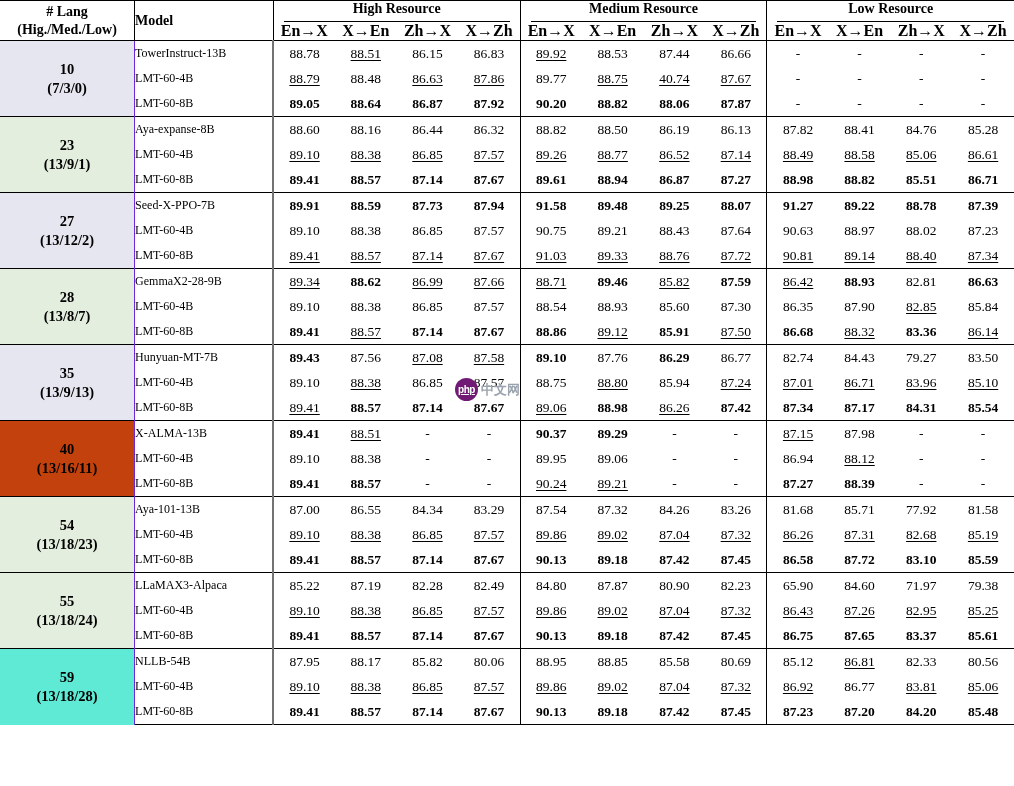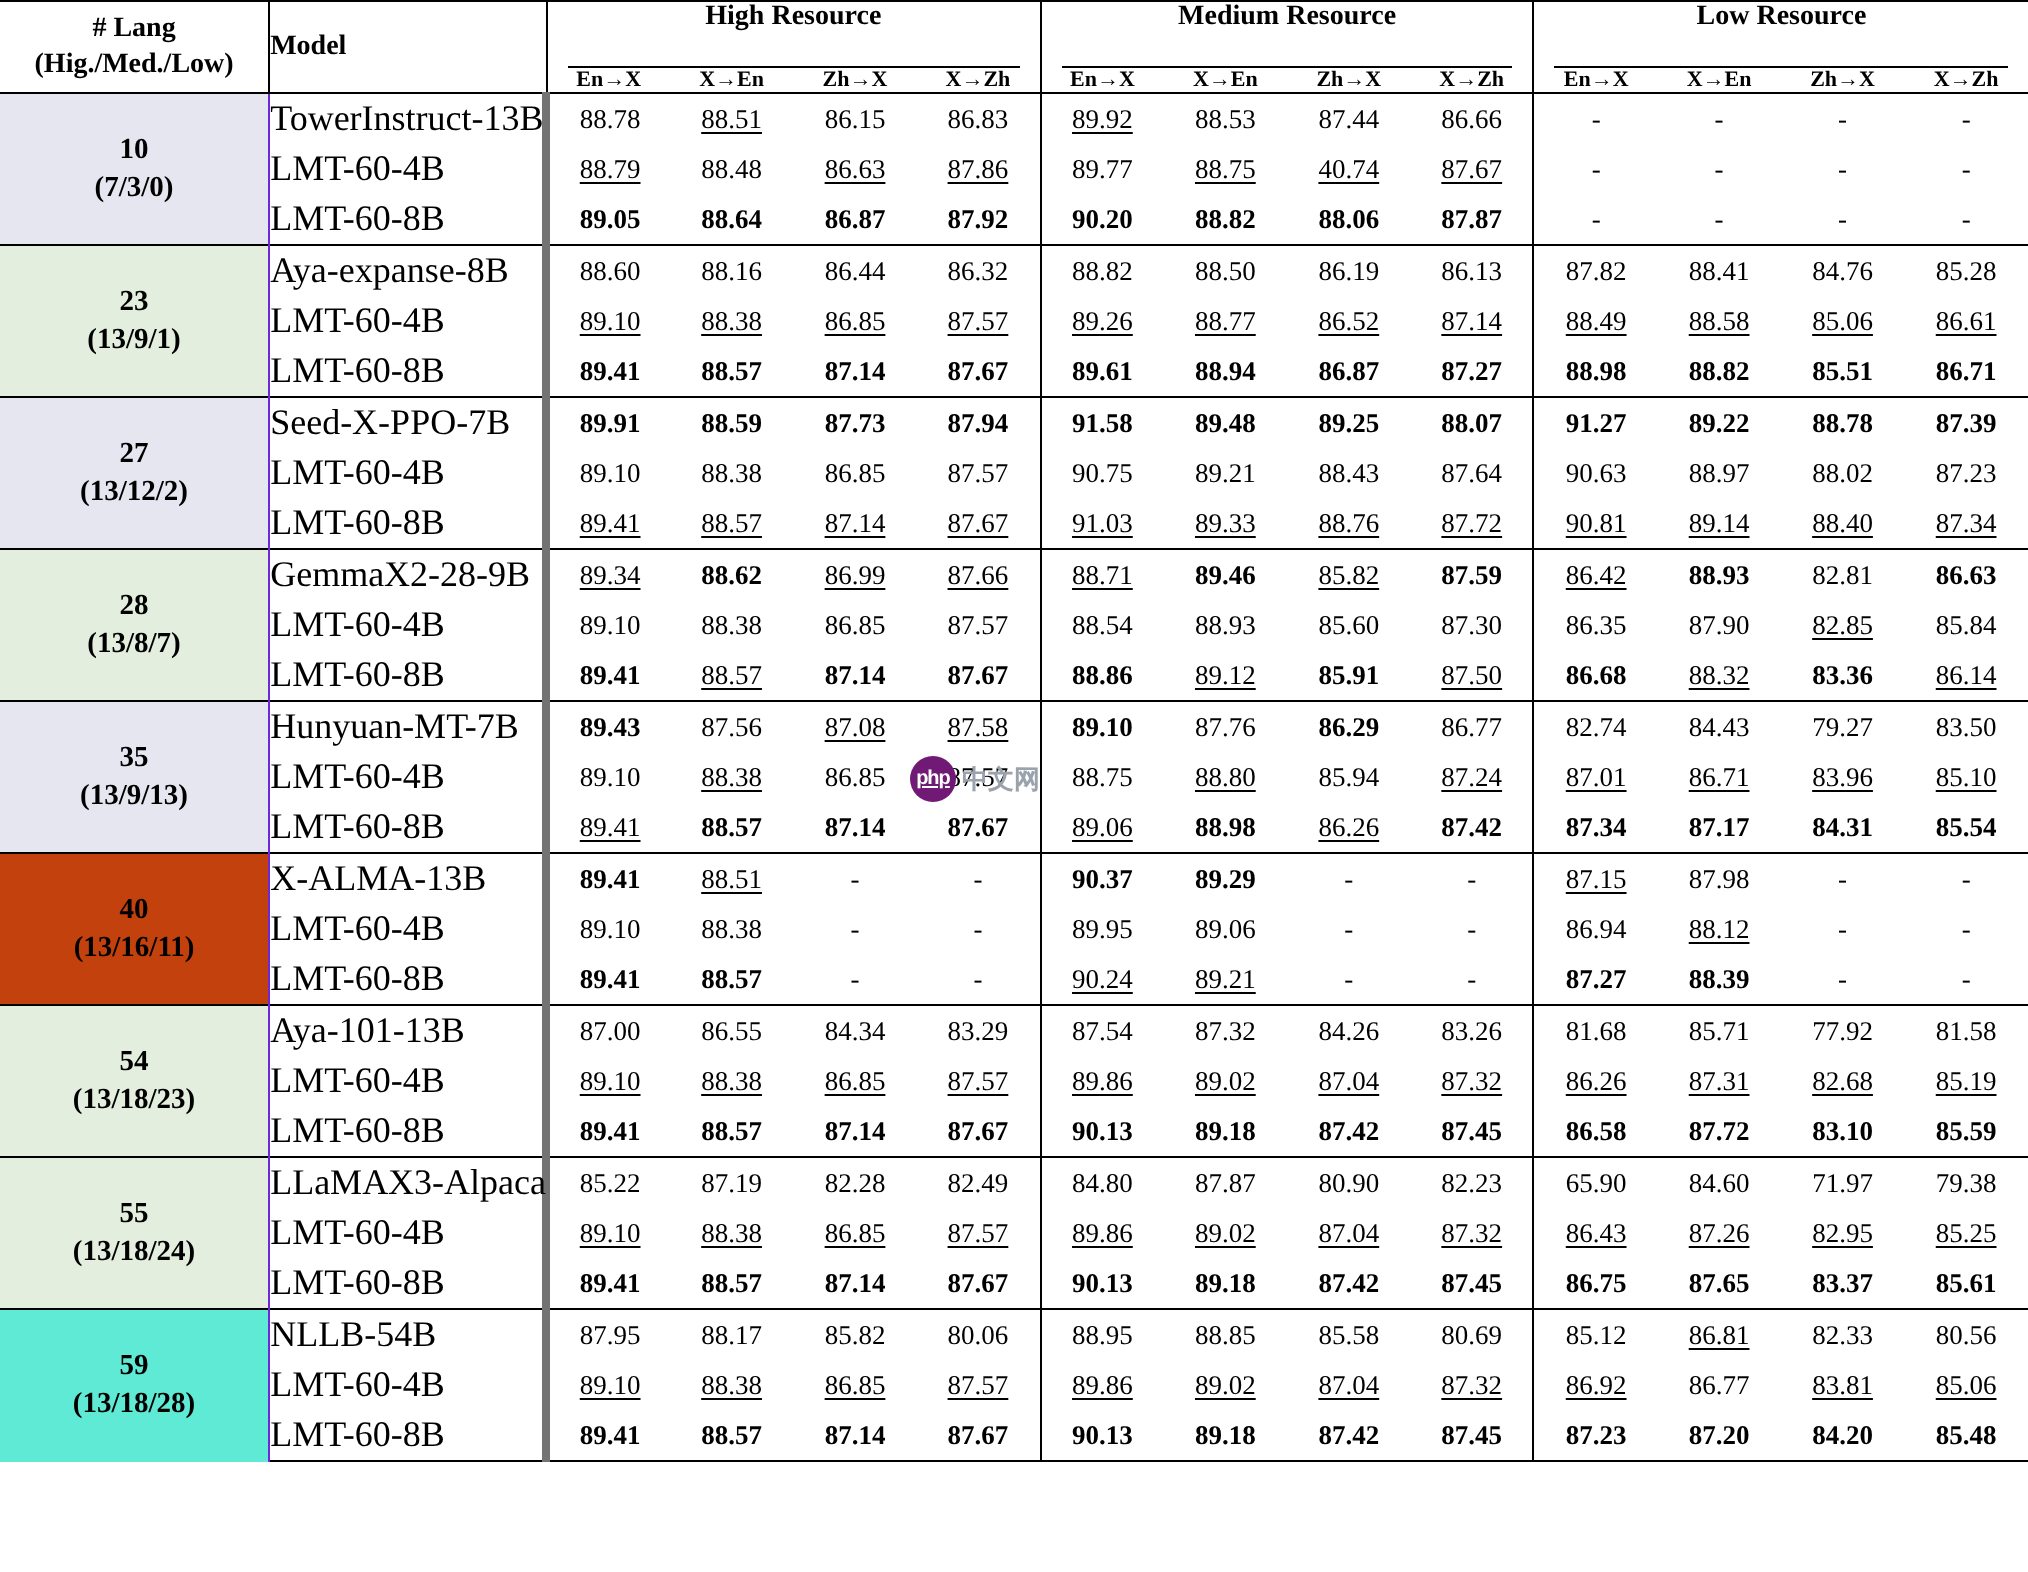--- a/index.html
+++ b/index.html
@@ -55,48 +55,48 @@
   .grp-head {
     text-align: center;
     font-weight: bold;
     font-size: 14px;
     padding: 5px 0 3px 0;
     border-top: 1.6px solid #000;
   }
   .grp-head .gline {
     display: block;
     border-bottom: 1px solid #000;
-    padding-bottom: 16px;
+    padding-bottom: 4px;
     margin: 0 10px;
   }
   .grp-sep {
     border-right: 1px solid #000;
   }
   .sub-head {
     text-align: center;
     font-weight: bold;
-    font-size: 11px;
+    font-size: 16px;
     padding: 3px 0 4px 0;
     border-bottom: 1.6px solid #000;
     white-space: nowrap;
   }
 
   
   td.langcell {
     text-align: center;
     font-weight: bold;
     font-size: 14.5px;
     line-height: 1.3;
     border-right: 1px solid #6d28d9;
   }
   td.modelcell {
     text-align: left;
     padding-left: 7px;
-    font-size: 18px;
-    border-right: 4px solid #737373;
+    font-size: 12px;
+    border-right: 2px solid #737373;
     white-space: nowrap;
   }
   td.num {
     text-align: center;
     font-size: 13.5px;
     white-space: nowrap;
   }
   td.sepcol {
     border-right: 1px solid #000;
   }

